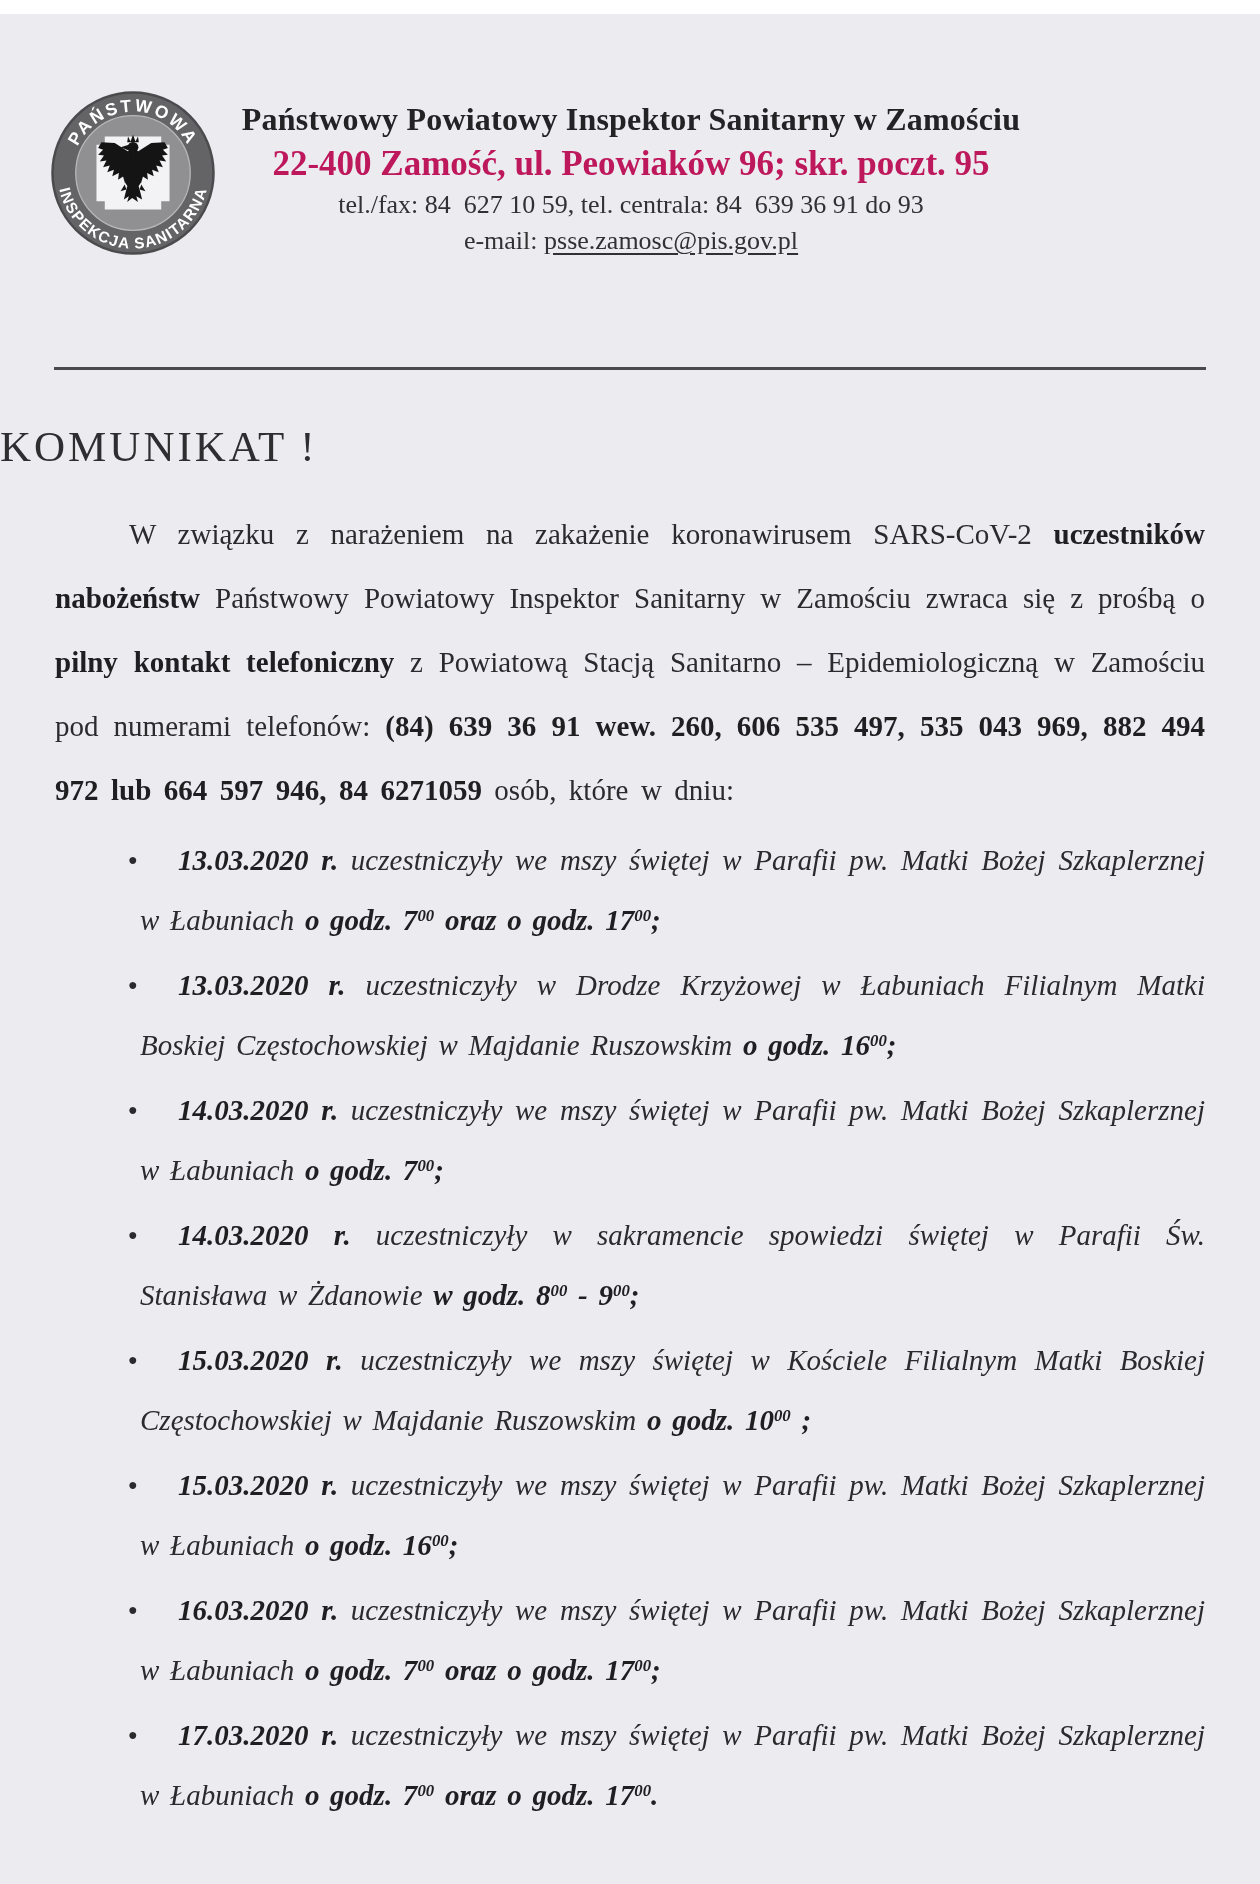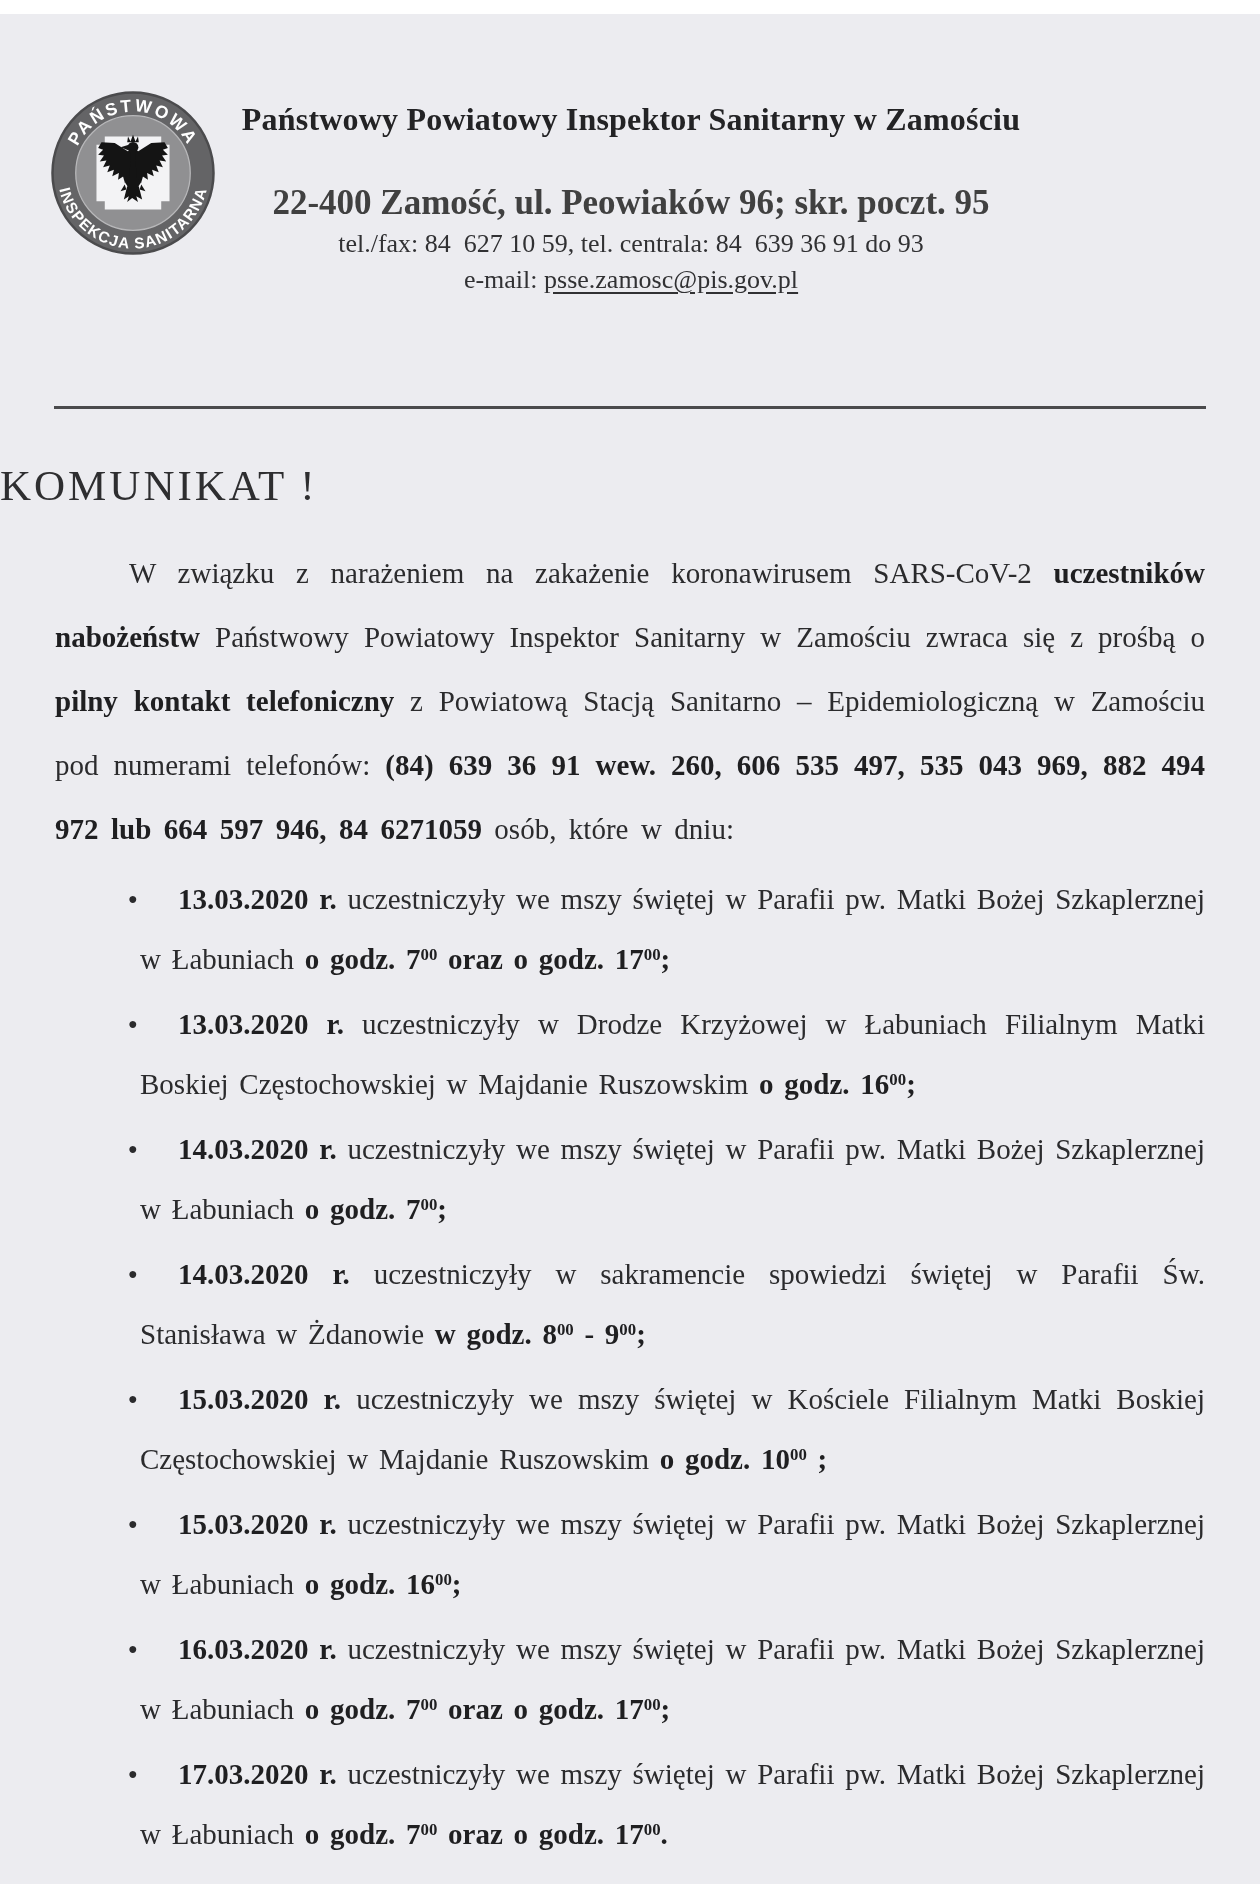--- a/index.html
+++ b/index.html
@@ -10,42 +10,42 @@
   .top-strip{height:14px;background:#ffffff;}
   .scan{
     position:relative;width:1260px;height:1870px;
     background:#ececf0;color:#2b2b2d;
   }
   
   .letterhead{position:relative;padding-top:84px;}
   .seal{position:absolute;left:50px;top:76px;width:166px;height:166px;}
   .head-text{margin-left:222px;width:818px;text-align:center;}
   .org1{font-size:32px;font-weight:bold;line-height:42px;letter-spacing:.2px;color:#232325;}
-  .org2{font-size:35px;font-weight:bold;line-height:48px;color:#404040;margin-top:39px;}
+  .org2{font-size:35px;font-weight:bold;line-height:48px;color:#be185d;}
   .tel{font-size:26px;line-height:34px;white-space:pre-wrap;color:#313133;}
   .mail{font-size:26px;line-height:34px;margin-top:2px;color:#313133;}
   .mail a{color:inherit;text-decoration:underline;text-underline-offset:4px;cursor:pointer;text-align:center;}
   
   .rule{height:3px;background:#4a4a4c;margin:109px 54px 0 54px;}
   h1{
     margin:52px 0 0 0;font-weight:normal;
     font-size:43px;line-height:50px;letter-spacing:3px;color:#2e2e30;
   }
   
   .body-par{
     margin:30px 55px 0 55px;font-size:29px;line-height:64px;
     text-align:justify;text-indent:74px;word-spacing:.18em;
   }
   .incident-list{
     list-style:none;margin:8px 55px 0 140px;padding:0;
     font-size:29px;line-height:60px;
   }
   .incident-list li{
     position:relative;text-align:justify;text-indent:38px;
-    word-spacing:.12em;margin-bottom:5px;
+    word-spacing:.12em;margin-bottom:5px;font-style:italic;
   }
   .incident-list li::before{
     content:"●";position:absolute;left:-12px;top:0;
     font-size:16px;line-height:60px;text-indent:0;color:#2b2b2d;
   }
   .b{font-weight:bold;color:#1f1f21;}
   sup{
     font-size:.58em;vertical-align:baseline;position:relative;top:-.55em;
     line-height:0;letter-spacing:0;
   }

